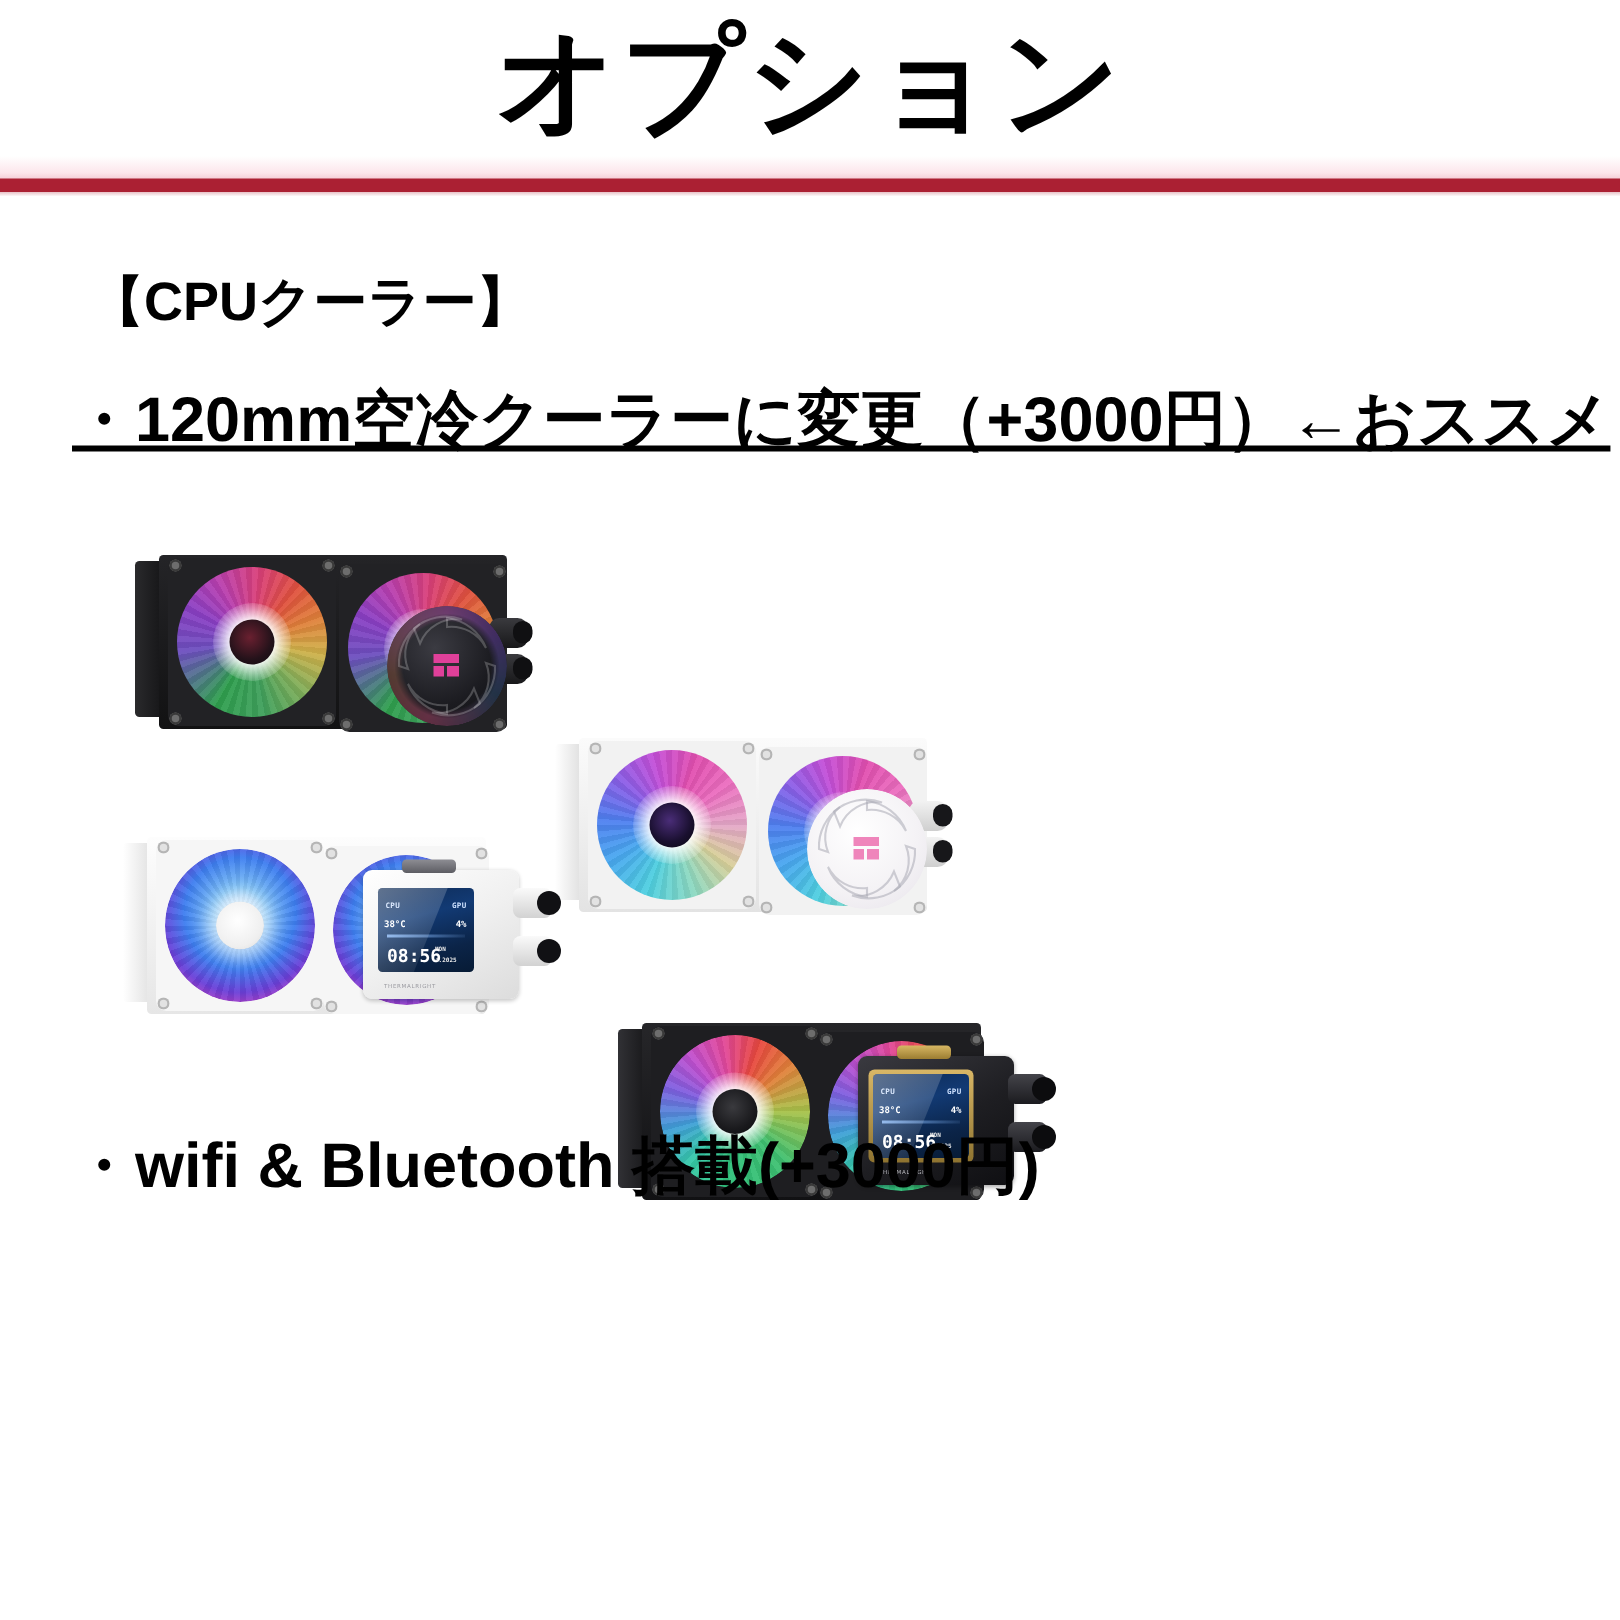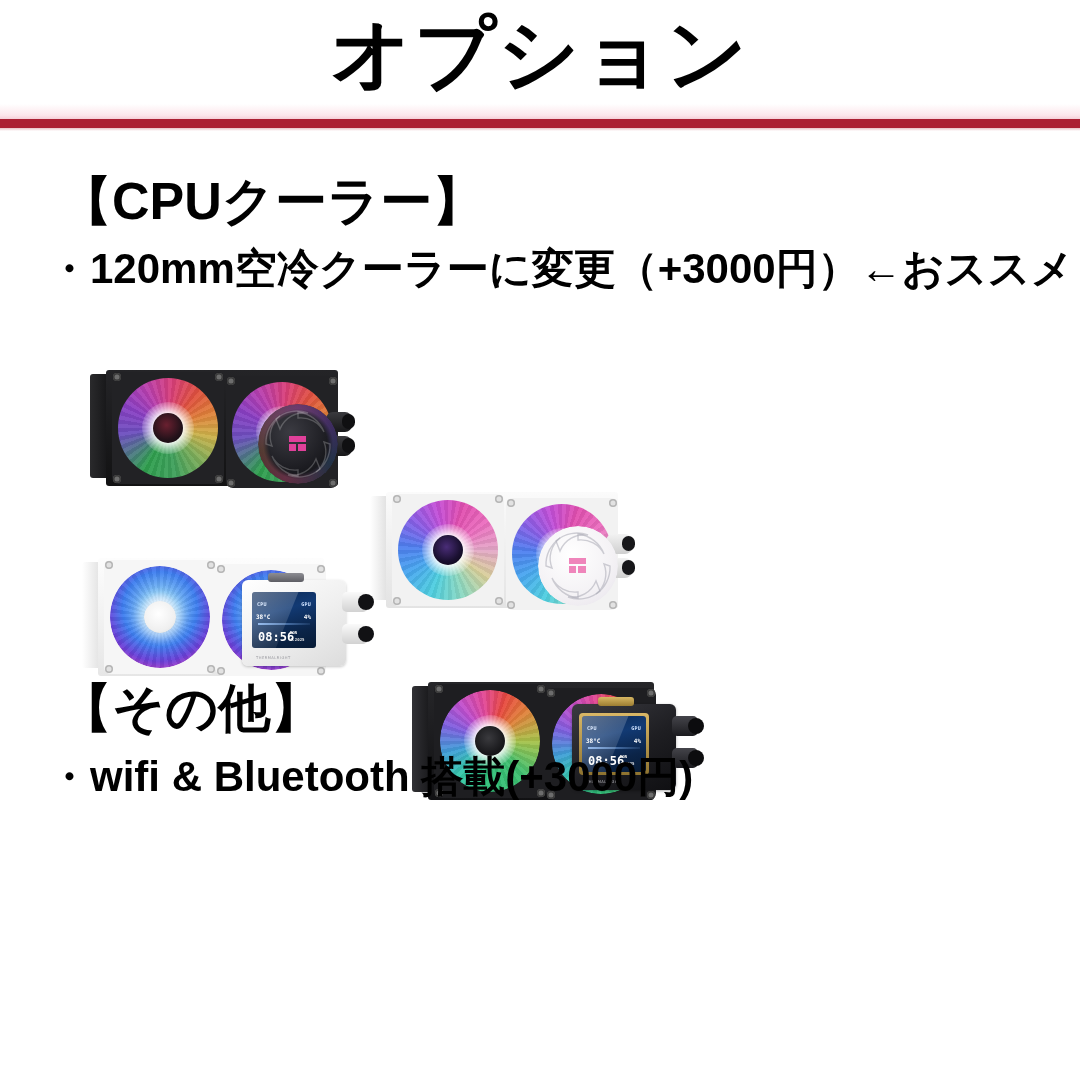--- a/index.html
+++ b/index.html
@@ -69,37 +69,37 @@
     width: 1080px;
     height: 952px;
   }
   .line {
     position: absolute;
     white-space: nowrap;
     color: #000000;
     font-weight: 700;
   }
   .sec-head {
-    font-size: 52px;
+    font-size: 36px;
     line-height: 46px;
     left: 60px;
   }
   .bullet {
     font-size: 42px;
     line-height: 48px;
     left: 48px;
   }
   .bullet-sm {
     font-size: 41px;
     line-height: 48px;
     left: 48px;
   }
 
   #line-cpu-header      { top: 50px;  }
-  #line-air-cooler      { top: 117px; }
+  #line-air-cooler      { top: 128px; text-decoration: underline; }
   #line-liquid-cooler   { top: 187px; }
   #line-lcd-cooler      { top: 372px; }
   #line-other-header    { top: 557px; }
   #line-wifi            { top: 625px; }
 
   
   .product-row {
     position: absolute;
     left: 0;
     width: 1080px;
@@ -534,17 +534,16 @@
         </div>
         <div class="brand-strip" style="left:14px; bottom:6px; color:#b8b8bd;">THERMALRIGHT</div>
         <div style="position:absolute;right:-22px;top:12px;width:26px;height:20px;border-radius:5px;background:linear-gradient(to bottom,#44444a,#1b1b1f);"></div>
         <div style="position:absolute;right:-22px;top:44px;width:26px;height:20px;border-radius:5px;background:linear-gradient(to bottom,#44444a,#1b1b1f);"></div>
         <div style="position:absolute;right:-28px;top:14px;width:16px;height:16px;border-radius:50%;background:#0c0c0e;"></div>
         <div style="position:absolute;right:-28px;top:46px;width:16px;height:16px;border-radius:50%;background:#0c0c0e;"></div>
       </div>
     </div>
   </div>
 
-  <div class="line sec-head" id="line-other-header">【その他】</div>
 
   <div class="line bullet" id="line-wifi">・wifi &amp; Bluetooth 搭載(+3000円)</div>
 
 </div>
 
 </body></html>

